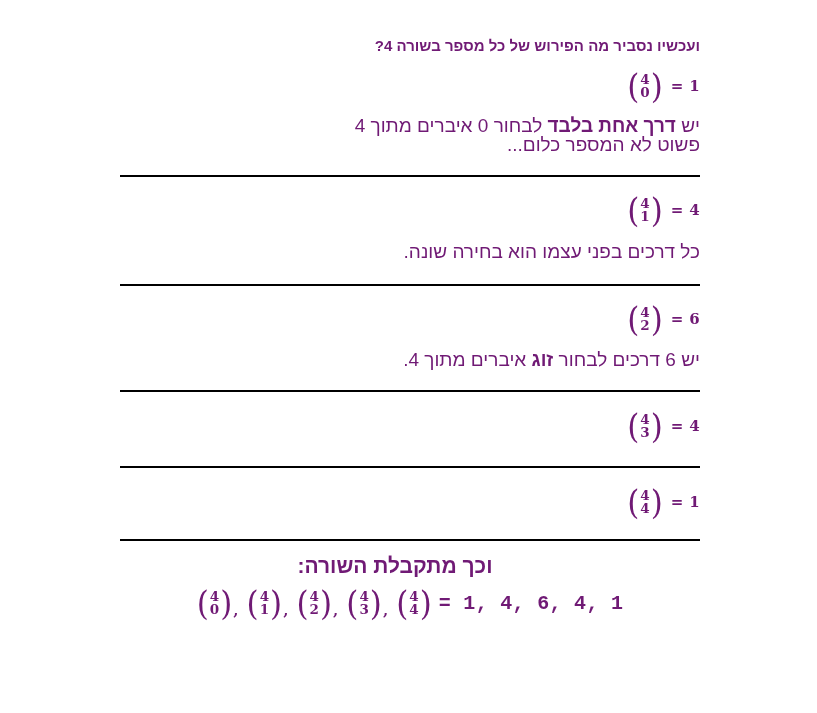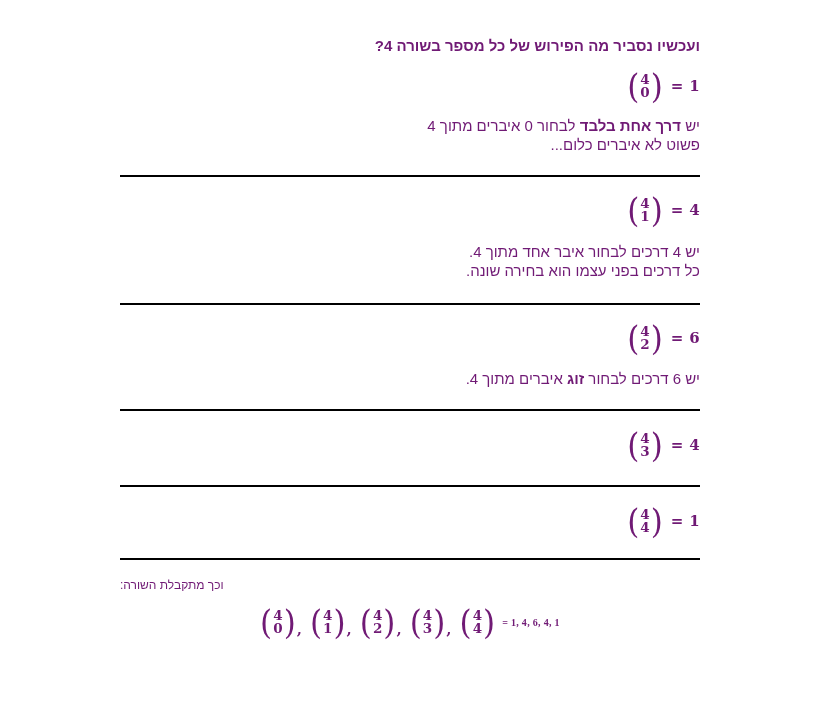--- a/index.html
+++ b/index.html
@@ -54,21 +54,21 @@
   .result {
     font-family: "DejaVu Serif", serif;
     font-size: 15px;
     font-weight: bold;
     margin-left: 8px;
     letter-spacing: 0.3px;
     white-space: pre;
   }
 
   .body-text {
-    font-size: 15px;
+    font-size: 19px;
     line-height: 19px;
     text-align: right;
   }
   .body-text .b { font-weight: bold; }
   .mt13 { margin-top: 13px; }
   .mt15 { margin-top: 15px; }
   .mt14 { margin-top: 14px; }
 
   .rule {
     height: 2px;
@@ -82,46 +82,46 @@
   .rule.r5 { margin-top: 20px; }
 
   .fr2 { margin-top: 16px; }
   .fr3 { margin-top: 16px; }
   .fr4 { margin-top: 17px; }
   .fr5 { margin-top: 17px; }
 
   .footer-heading {
     margin-top: 16px;
     padding-left: 30px;
-    font-size: 12px;
-    font-weight: normal;
+    font-size: 21px;
+    font-weight: bold;
     line-height: 18px;
-    text-align: left;
+    text-align: center;
     direction: rtl;
   }
   
   .footer-heading { padding-right: 30px; padding-left: 0; }
 
   .footer-formula {
     direction: ltr;
     display: flex;
     justify-content: center;
     align-items: center;
     height: 36px;
     margin-top: 10px;
   }
   .comma {
     font-family: "DejaVu Serif", serif;
     font-size: 15px;
     font-weight: bold;
     margin: 14px 8px 0 1px;
   }
   .footer-result {
-    font-family: Liberation Serif, serif;
-    font-size: 10px;
+    font-family: Liberation Mono, monospace;
+    font-size: 20px;
     font-weight: bold;
     margin-left: 7px;
     letter-spacing: 0.3px;
     white-space: pre;
   }
 </style>
 </head>
 <body>
 
 <div class="page">
@@ -136,40 +136,39 @@
           <span class="binom-col">
             <span class="num">4</span>
             <span class="num">0</span>
           </span>
           <span class="paren">)</span>
         </span>
         <span class="result">= 1</span>
       </div>
       <div class="body-text mt13">
         <div><span>יש </span><span class="b">דרך אחת בלבד</span><span> לבחור 0 איברים מתוך 4</span></div>
-        <div>פשוט לא איברים כלום...</div>
+        <div>פשוט לא המספר כלום...</div>
       </div>
     </div>
 
     <div class="rule r1"></div>
 
     <div>
       <div class="formula-row fr2">
         <span class="binom">
           <span class="paren">(</span>
           <span class="binom-col">
             <span class="num">4</span>
             <span class="num">1</span>
           </span>
           <span class="paren">)</span>
         </span>
         <span class="result">= 4</span>
       </div>
       <div class="body-text mt15">
-        <div><span>יש 4 דרכים לבחור איבר אחד מתוך 4.</span><span class="b"></span><span></span></div>
         <div>כל דרכים בפני עצמו הוא בחירה שונה.</div>
       </div>
     </div>
 
     <div class="rule r2"></div>
 
     <div>
       <div class="formula-row fr3">
         <span class="binom">
           <span class="paren">(</span>

